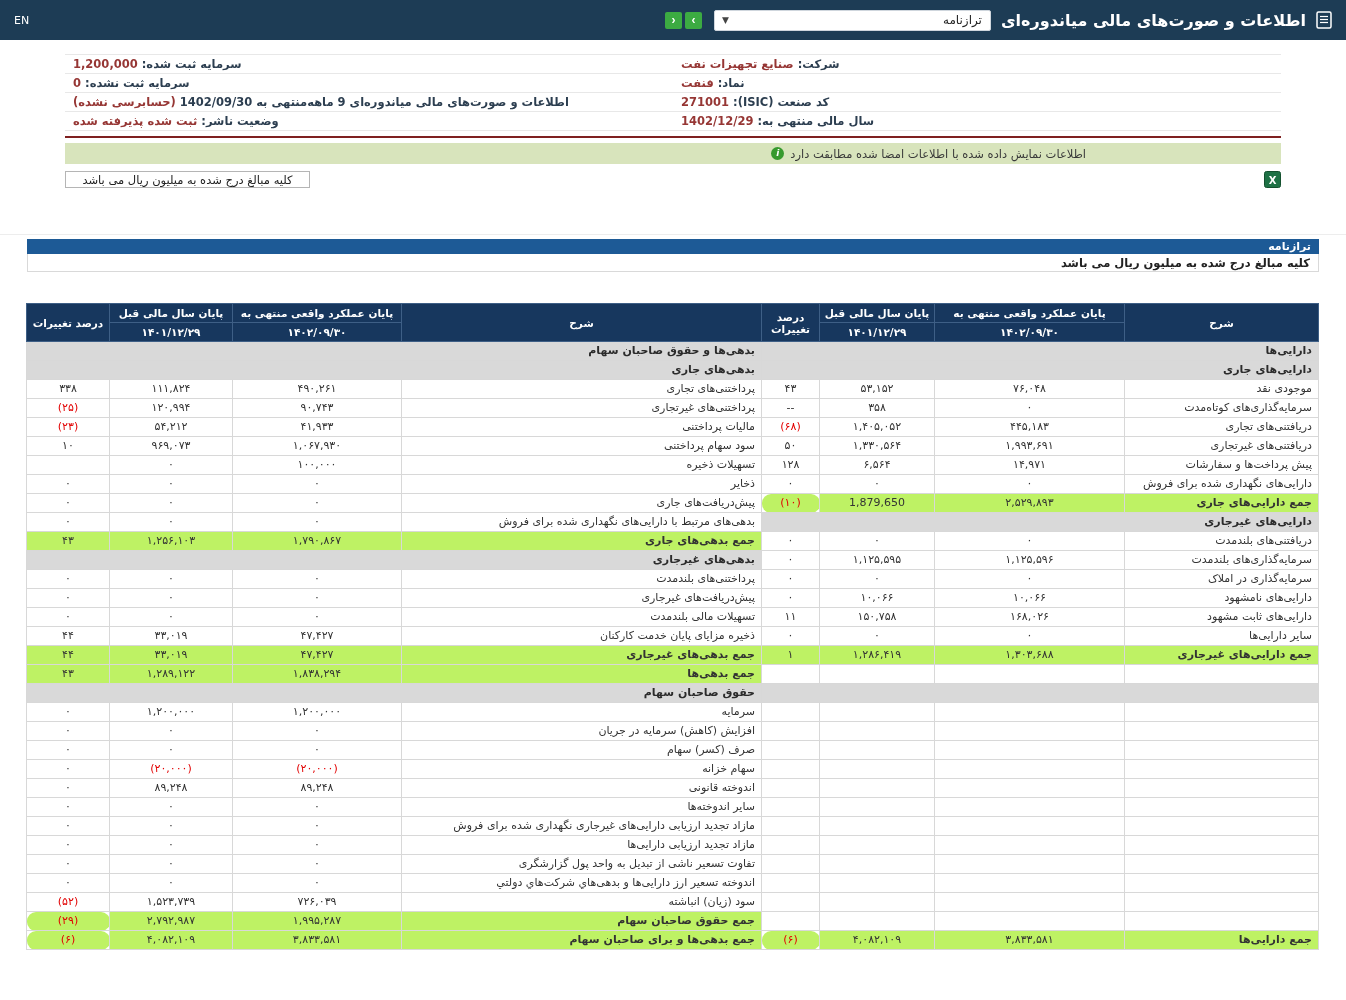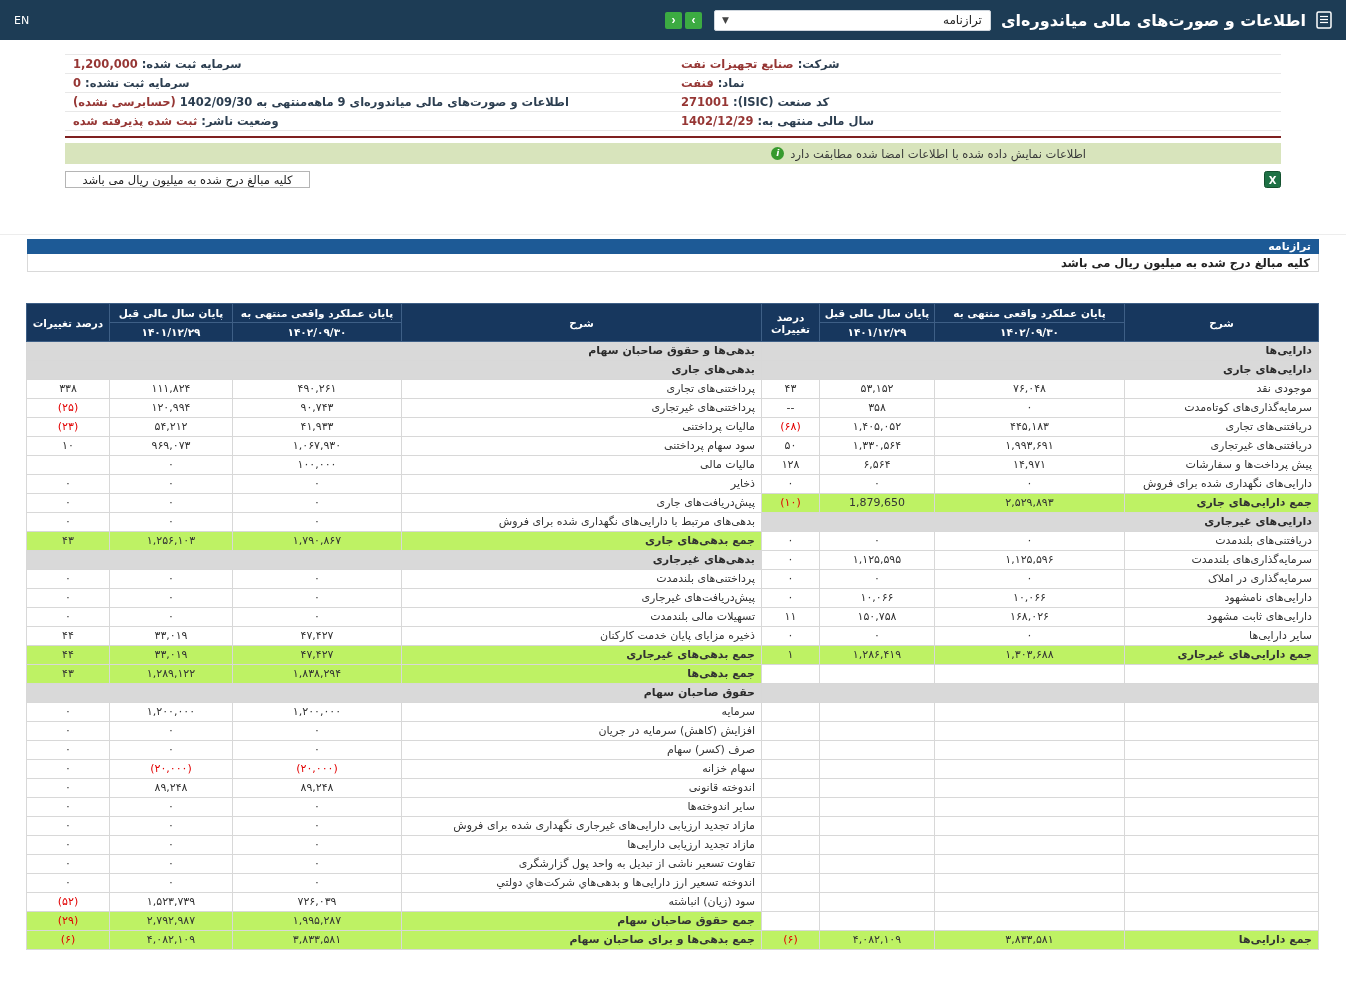--- a/index.html
+++ b/index.html
@@ -89,21 +89,21 @@
     border:1px solid #3e5f86; padding:3px 4px; font-size:10.5px; text-align:center;
     vertical-align:middle;
   }
   .bt td { border:1px solid #d8d8d8; padding:2px 6px; height:19px; line-height:14px; overflow:hidden; white-space:nowrap; }
   .clbl { }
   .cnum { text-align:center; }
   .cpct { text-align:center; }
   .csec { background:#d9d9d9; font-weight:bold; text-align:right; color:#2b2b2b; }
   .ctot { background:#bef264; }
   td.clbl.ctot { font-weight:bold; }
-  .neg { color:#e20000; }
+  .neg { color:#e20000;border-radius:9px; }
   .cempty { background:#fff; }
 </style>
 </head>
 <body>
 
 <div class="topbar">
   <span class="doc-icon">
     <svg width="16" height="18" viewBox="0 0 16 18">
       <rect x="1" y="1" width="14" height="16" rx="1.5" fill="none" stroke="#fff" stroke-width="1.5"></rect>
       <line x1="4" y1="5.5" x2="12" y2="5.5" stroke="#fff" stroke-width="1.2"></line>
@@ -242,21 +242,21 @@
           <td class="clbl">سود سهام پرداختنی</td>
           <td class="cnum">۱,۰۶۷,۹۳۰</td>
           <td class="cnum">۹۶۹,۰۷۳</td>
           <td class="cpct">۱۰</td>
         </tr>
         <tr>
           <td class="clbl">پیش پرداخت‌ها و سفارشات</td>
           <td class="cnum">۱۴,۹۷۱</td>
           <td class="cnum">۶,۵۶۴</td>
           <td class="cpct">۱۲۸</td>
-          <td class="clbl">مالیات مالی</td>
+          <td class="clbl">تسهیلات ذخیره</td>
           <td class="cnum">۱۰۰,۰۰۰</td>
           <td class="cnum">۰</td>
           <td class="cpct"></td>
         </tr>
         <tr>
           <td class="clbl">دارایی‌های نگهداری شده برای فروش</td>
           <td class="cnum">۰</td>
           <td class="cnum">۰</td>
           <td class="cpct">۰</td>
           <td class="clbl">ذخایر</td>

